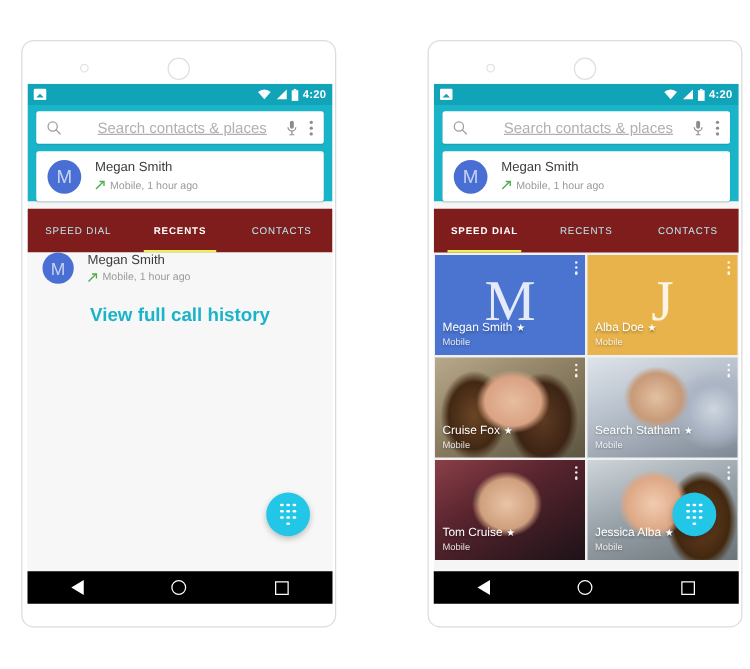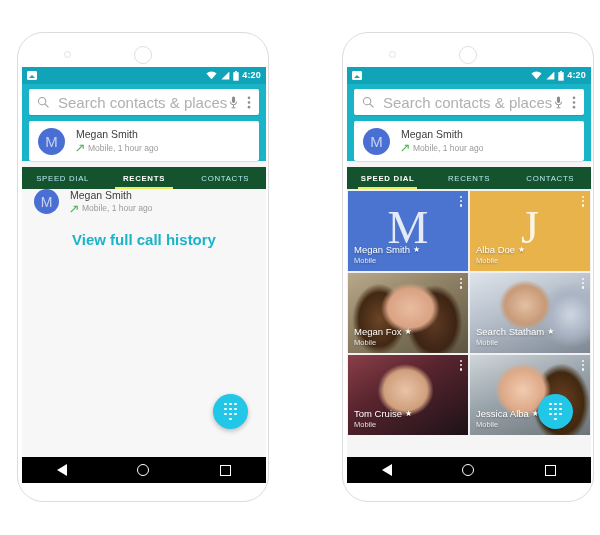--- a/index.html
+++ b/index.html
@@ -19,21 +19,21 @@
   }
 
   
   .phone {
     position: absolute;
     width: 252px;
     height: 470px;
     top: 32px;
     background: #ffffff;
     border: 1px solid #dcdcdc;
-    border-radius: 26px;
+    border-radius: 10px;
     box-sizing: border-box;
   }
   .phone.left  { left: 17px; }
   .phone.right { left: 342px; }
 
   .earpiece {
     position: absolute;
     top: 13px;
     left: 50%;
     margin-left: -9px;
@@ -113,24 +113,25 @@
     border-radius: 2px;
     display: flex;
     align-items: center;
     padding: 0 8px;
     box-sizing: border-box;
     box-shadow: 0 1px 1px rgba(0,0,0,0.10);
   }
   .search-placeholder {
     flex: 1;
     color: #b0b0b0;
-    font-size: 15px;
-    margin-left: 9px;
+    font-size: 12px;
+    margin-left: 29px;
     white-space: nowrap;
     overflow: hidden;
+    text-decoration: underline;
   }
   .icon-sq { flex: 0 0 auto; display: inline-block; }
 
   
   .suggestion {
     background: #ffffff;
     margin-top: 6px;
     height: 40px;
     border-radius: 2px;
     display: flex;
@@ -161,23 +162,23 @@
     color: #9a9a9a;
     display: flex;
     align-items: center;
     gap: 4px;
     line-height: 1.3;
     margin-top: 1px;
   }
 
   
   .tabs {
-    background: #14532d;
-    display: flex;
-    height: 22px;
+    background: #7f1d1d;
+    display: flex;
+    height: 35px;
     margin-top: 6px;
     position: relative;
   }
   .tab {
     flex: 1;
     display: flex;
     align-items: center;
     justify-content: center;
     font-size: 7.8px;
     letter-spacing: 0.7px;
@@ -593,21 +594,21 @@
         </div>
 
         <div class="tile ph-meganfox">
           <div class="overflow">
               <i></i>
               <i></i>
               <i></i>
             </div>
           <div class="caption">
             <div class="cname">
-              <span>Megan Fox</span>
+              <span>Cruise Fox</span>
               <span class="star">★</span>
             </div>
             <div class="csub">Mobile</div>
           </div>
         </div>
 
         <div class="tile ph-statham">
           <div class="overflow">
               <i></i>
               <i></i>

